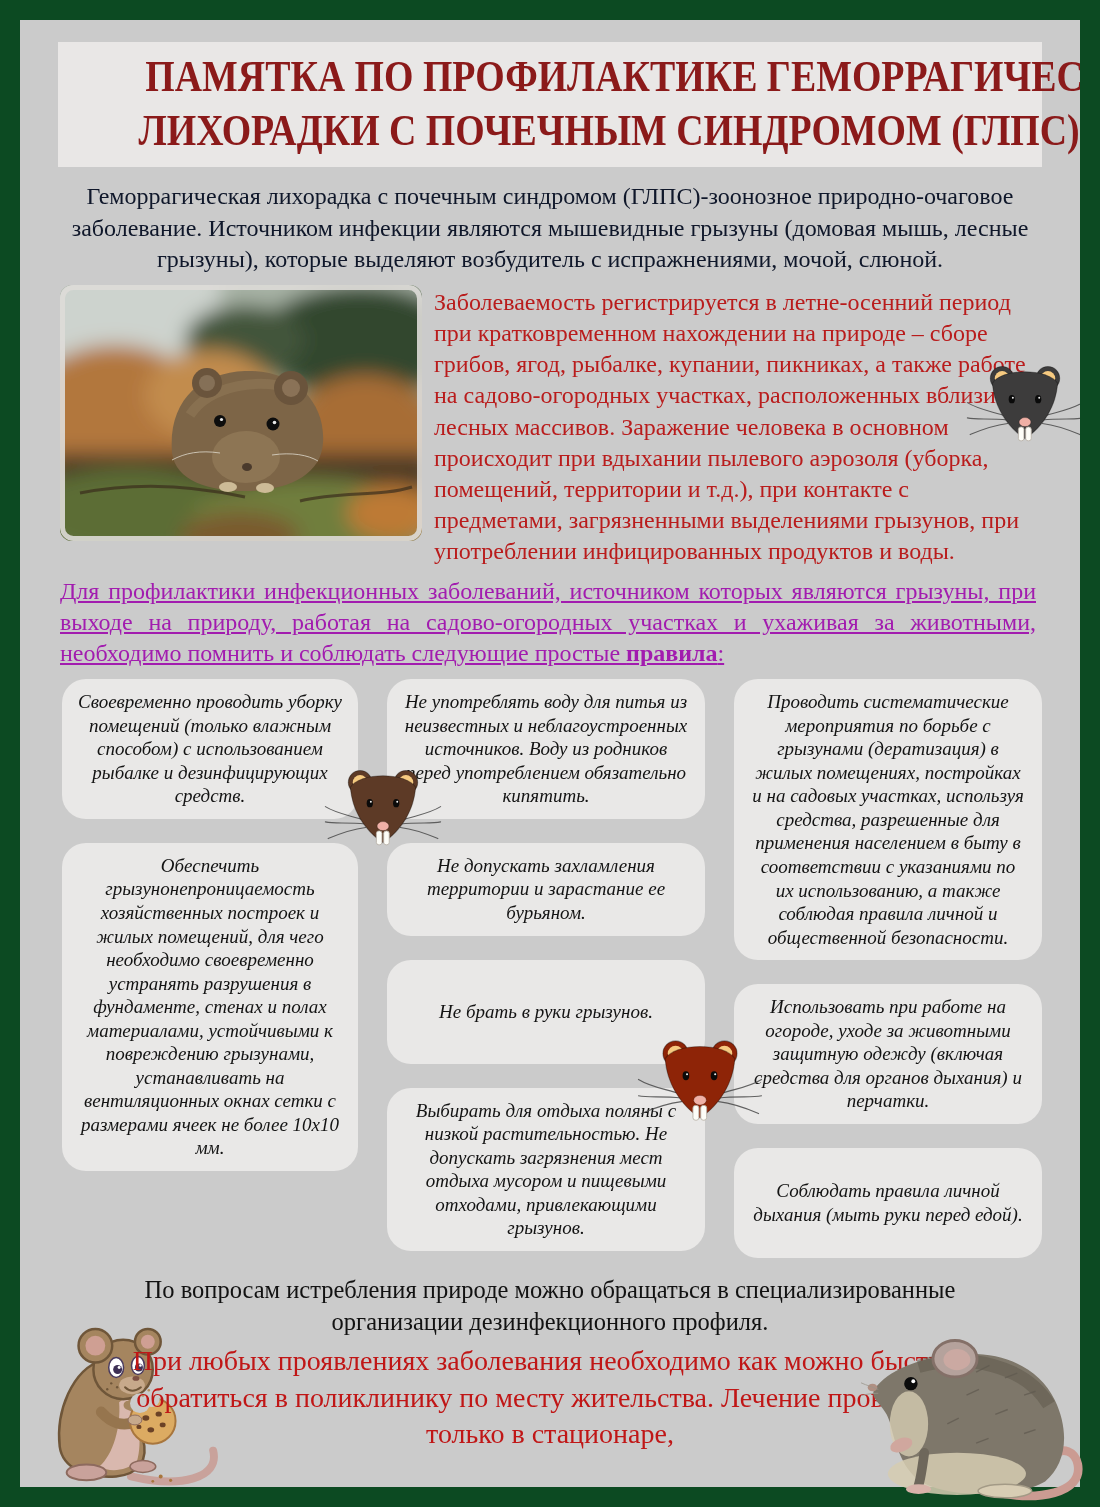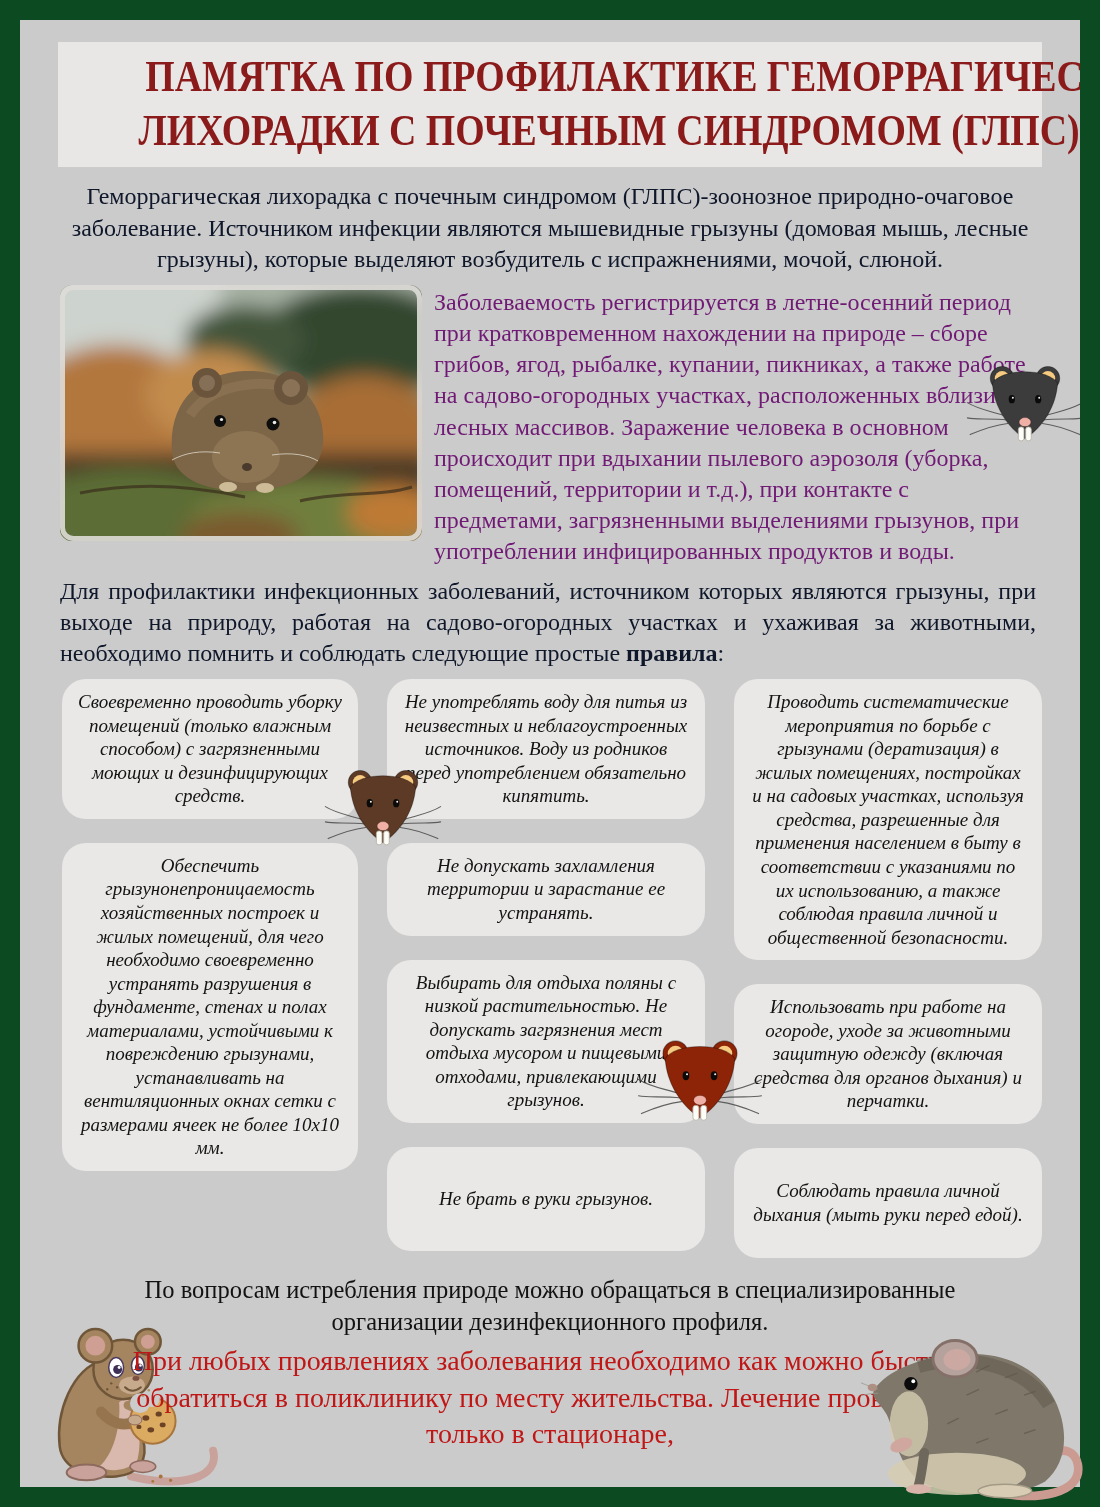--- a/index.html
+++ b/index.html
@@ -57,31 +57,32 @@
     gap:12px;
     align-items:flex-start;
   }
   .photo { flex:0 0 362px; width:362px; height:256px; }
   .photo svg { display:block; }
   .photo-text {
     margin:2px 0 0;
     width:606px;
     font-size:24px;
     line-height:1.3;
-    color:#701a75;
+    color:#b91c1c;
     text-align:left;
   }
 
   
   .rules-intro {
     margin:8px 44px 0 40px;
     font-size:24px;
     line-height:1.3;
-    color:#0f172a;
+    color:#a21caf;
     text-align:justify;
+    text-decoration:underline;
   }
 
   
   .rules-grid {
     position:relative;
     margin:10px 42px 0;
     display:grid;
     grid-template-columns:296px 318px 308px;
     column-gap:29px;
   }
@@ -233,28 +234,28 @@
         <svg viewBox="0 0 170 135">
             <use href="#rat-head"></use>
           </svg>
       </span>
     </div>
 
     <p class="rules-intro"><span>Для профилактики инфекционных заболеваний, источником которых являются грызуны, при выходе на природу, работая на садово-огородных участках и ухаживая за животными, необходимо помнить и соблюдать следующие простые </span><b>правила</b><span>:</span></p>
 
     <div class="rules-grid">
       <div class="rules-col">
-        <div class="rule-box">Своевременно проводить уборку помещений (только влажным способом) с загрязненными моющих и дезинфицирующих средств.</div>
+        <div class="rule-box">Своевременно проводить уборку помещений (только влажным способом) с использованием рыбалке и дезинфицирующих средств.</div>
         <div class="rule-box">Обеспечить грызунонепроницаемость хозяйственных построек и жилых помещений, для чего необходимо своевременно устранять разрушения в фундаменте, стенах и полах материалами, устойчивыми к повреждению грызунами, устанавливать на вентиляционных окнах сетки с размерами ячеек не более 10х10 мм.</div>
       </div>
       <div class="rules-col">
         <div class="rule-box">Не употреблять воду для питья из неизвестных и неблагоустроенных источников. Воду из родников перед употреблением обязательно кипятить.</div>
-        <div class="rule-box">Не допускать захламления территории и зарастание ее устранять.</div>
+        <div class="rule-box">Не допускать захламления территории и зарастание ее бурьяном.</div>
+        <div class="rule-box min-1">Не брать в руки грызунов.</div>
         <div class="rule-box">Выбирать для отдыха поляны с низкой растительностью. Не допускать загрязнения мест отдыха мусором и пищевыми отходами, привлекающими грызунов.</div>
-        <div class="rule-box min-1">Не брать в руки грызунов.</div>
       </div>
       <div class="rules-col">
         <div class="rule-box">Проводить систематические мероприятия по борьбе с грызунами (дератизация) в жилых помещениях, постройках и на садовых участках, используя средства, разрешенные для применения населением в быту в соответствии с указаниями по их использованию, а также соблюдая правила личной и общественной безопасности.</div>
         <div class="rule-box">Использовать при работе на огороде, уходе за животными защитную одежду (включая средства для органов дыхания) и перчатки.</div>
         <div class="rule-box min-2b">Соблюдать правила личной дыхания (мыть руки перед едой).</div>
       </div>
       <span class="rat-head rat-head-brown" style="color: rgb(93, 58, 38);">
         <svg viewBox="0 0 170 135">
             <use href="#rat-head"></use>
           </svg>

